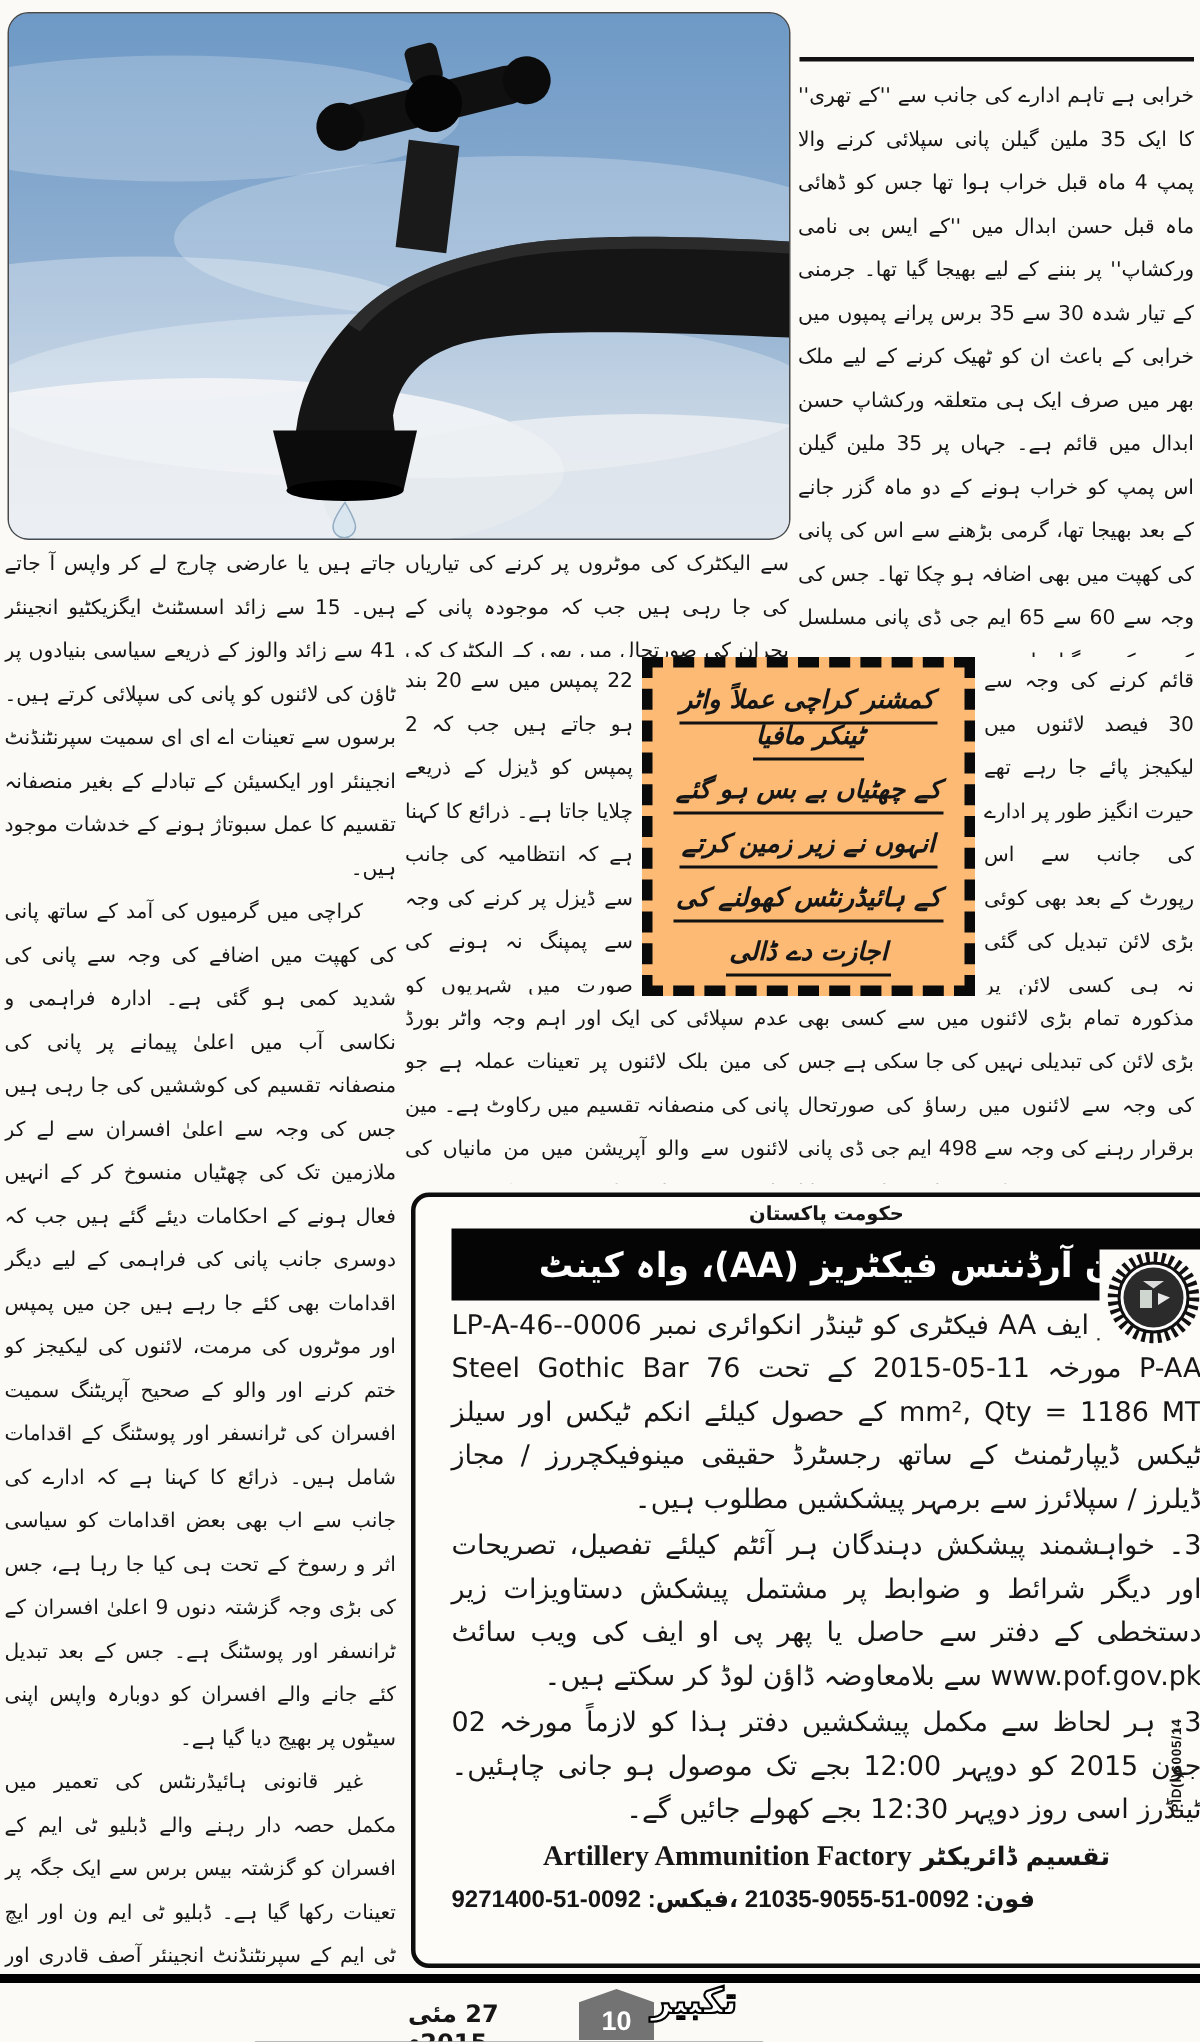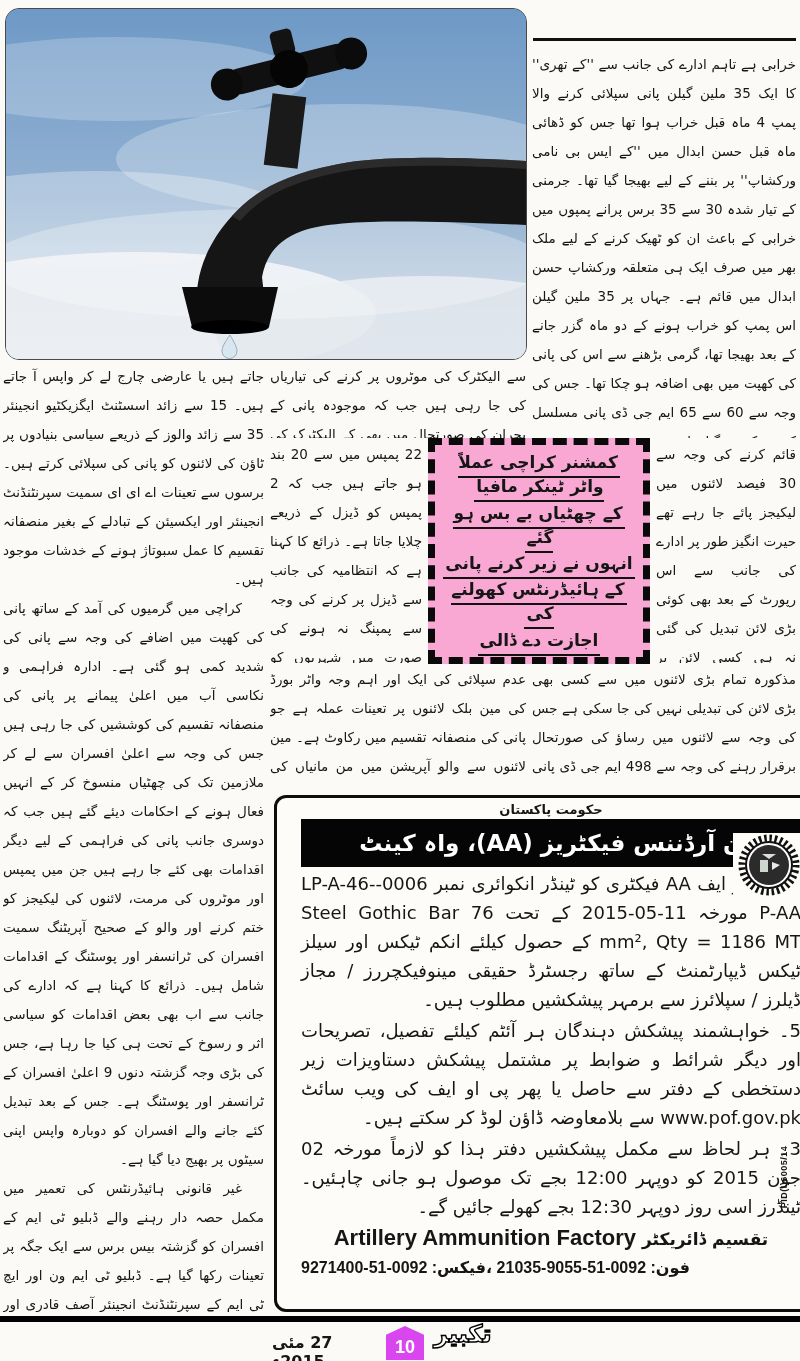--- a/index.html
+++ b/index.html
@@ -19,54 +19,54 @@
 
   .col-right-top{left:532px;top:50px;width:264px;height:388px;}
   .col-right-side{left:656px;top:440px;width:140px;height:223px;}
   .col-right-bottom{left:532px;top:665px;width:264px;height:124px;}
   .col-mid-top{left:270px;top:362px;width:256px;height:76px;}
   .col-mid-side{left:270px;top:440px;width:152px;height:223px;}
   .col-mid-bottom{left:270px;top:665px;width:256px;height:124px;}
   .col-left{left:3px;top:362px;width:261px;height:950px;}
 
   
-  .hbox{position:absolute;left:428px;top:438px;width:222px;height:226px;background:#f9a8d4;
+  .hbox{position:absolute;left:428px;top:438px;width:222px;height:226px;background:#fdba74;
         border:7px dashed #0a0a0a;box-sizing:border-box;padding:4px 6px;
-        display:flex;flex-direction:column;justify-content:space-around;}
+        display:flex;flex-direction:column;justify-content:space-around;font-style:italic;}
   .hbox .hline{direction:rtl;text-align:center;font-weight:bold;font-size:17px;line-height:24px;}
   .hbox .hline span{border-bottom:2px solid #111;padding:0 2px 4px 2px;}
 
   
   .tender{position:absolute;left:274px;top:795px;width:540px;height:517px;box-sizing:border-box;
           border:3px solid #0d0d0d;border-radius:12px;background:#fdfcf9;overflow:hidden;
           padding:3px 10px 0 24px;}
   .t-gov{direction:rtl;text-align:center;font-weight:bold;font-size:13px;line-height:17px;}
   .t-bar{position:relative;background:#050505;color:#fff;height:48px;margin:1px 0 2px 0;
          display:flex;align-items:center;justify-content:center;}
   .t-bar .t-org{direction:rtl;font-weight:bold;font-size:23px;padding-left:72px;white-space:nowrap;}
   .t-logo{position:absolute;right:-4px;top:14px;width:72px;height:64px;background:#fdfcf9;
           display:flex;align-items:center;justify-content:center;z-index:3;}
   .t-title{direction:rtl;text-align:center;font-weight:bold;font-size:56px;line-height:92px;
            letter-spacing:1px;}
   .t-item{direction:rtl;text-align:justify;font-size:18px;line-height:29px;margin:0 0 2px 0;}
   .t-sig{direction:rtl;text-align:center;font-weight:bold;font-size:17px;line-height:30px;}
-  .t-sig .en{font-family:Liberation Sans, sans-serif;font-size:22px;}
+  .t-sig .en{font-family:Liberation Serif, serif;font-size:19px;}
   .t-phone{direction:rtl;text-align:left;font-weight:bold;font-size:16px;line-height:27px;
            font-family:"Liberation Sans","DejaVu Sans",sans-serif;}
 
   .pid{position:absolute;left:779px;top:1222px;width:90px;font-family:"Liberation Sans",sans-serif;
        font-size:9px;font-weight:bold;transform:rotate(-90deg);transform-origin:0 0;
        text-align:center;letter-spacing:.5px;}
 
   
   .f-rule{position:absolute;left:0;top:1316px;width:800px;height:6px;background:#000;}
   .footer{position:absolute;left:0;top:1326px;width:800px;height:35px;}
   .f-date{position:absolute;left:272px;top:7px;width:112px;font-weight:bold;font-size:16px;
           direction:rtl;text-align:left;}
-  .f-badge{position:absolute;left:386px;top:0px;width:38px;height:34px;background:#d946ef;color:#fff;
+  .f-badge{position:absolute;left:386px;top:0px;width:50px;height:34px;background:#737373;color:#fff;
            clip-path:polygon(50% 0,100% 26%,100% 100%,0 100%,0 26%);
            display:flex;align-items:flex-end;justify-content:center;
            font-family:"Liberation Sans",sans-serif;font-weight:bold;font-size:18px;line-height:26px;}
   .f-paper{position:absolute;left:434px;top:-6px;font-size:24px;font-weight:bold;direction:rtl;
            color:#fff;-webkit-text-stroke:1.4px #000;text-shadow:0 0 1px #000;}
 </style>
 </head>
 <body>
 
 <div id="page">
@@ -124,50 +124,50 @@
     <p>سے الیکٹرک کی موٹروں پر کرنے کی تیاریاں کی جا رہی ہیں جب کہ موجودہ پانی کے بحران کی صورتحال میں بھی کے الیکٹرک کی جانب سے لوڈ شیڈنگ کی صورت میں دھانبچی کے</p>
   </div>
   <div class="col col-mid-side urdu">
     <p>22 پمپس میں سے 20 بند ہو جاتے ہیں جب کہ 2 پمپس کو ڈیزل کے ذریعے چلایا جاتا ہے۔ ذرائع کا کہنا ہے کہ انتظامیہ کی جانب سے ڈیزل پر کرنے کی وجہ سے پمپنگ نہ ہونے کی صورت میں شہریوں کو مزید پانی کی کمی کا سامنا کرنا پڑے گا۔ کراچی کے شہریوں کو پانی کی</p>
   </div>
   <div class="col col-mid-bottom urdu">
     <p>عدم سپلائی کی ایک اور اہم وجہ واٹر بورڈ کی مین بلک لائنوں پر تعینات عملہ ہے جو پانی کی منصفانہ تقسیم میں رکاوٹ ہے۔ مین لائنوں سے والو آپریشن میں من مانیاں کی جاتی ہیں، سیاسی اثر و رسوخ کی وجہ سے یہ لوگ 20، بیس برس سے ایک ہی جگہ پر تعینات ہیں جن کے تبادلے ہونے کی صورت میں یہ چھٹی چلے</p>
   </div>
 
   <div class="col col-left urdu">
-    <p>جاتے ہیں یا عارضی چارج لے کر واپس آ جاتے ہیں۔ 15 سے زائد اسسٹنٹ ایگزیکٹیو انجینئر 35 سے زائد والوز کے ذریعے سیاسی بنیادوں پر ٹاؤن کی لائنوں کو پانی کی سپلائی کرتے ہیں۔ برسوں سے تعینات اے ای ای سمیت سپرنٹنڈنٹ انجینئر اور ایکسیئن کے تبادلے کے بغیر منصفانہ تقسیم کا عمل سبوتاژ ہونے کے خدشات موجود ہیں۔</p>
+    <p>جاتے ہیں یا عارضی چارج لے کر واپس آ جاتے ہیں۔ 15 سے زائد اسسٹنٹ ایگزیکٹیو انجینئر 41 سے زائد والوز کے ذریعے سیاسی بنیادوں پر ٹاؤن کی لائنوں کو پانی کی سپلائی کرتے ہیں۔ برسوں سے تعینات اے ای ای سمیت سپرنٹنڈنٹ انجینئر اور ایکسیئن کے تبادلے کے بغیر منصفانہ تقسیم کا عمل سبوتاژ ہونے کے خدشات موجود ہیں۔</p>
     <p>کراچی میں گرمیوں کی آمد کے ساتھ پانی کی کھپت میں اضافے کی وجہ سے پانی کی شدید کمی ہو گئی ہے۔ ادارہ فراہمی و نکاسی آب میں اعلیٰ پیمانے پر پانی کی منصفانہ تقسیم کی کوششیں کی جا رہی ہیں جس کی وجہ سے اعلیٰ افسران سے لے کر ملازمین تک کی چھٹیاں منسوخ کر کے انہیں فعال ہونے کے احکامات دیئے گئے ہیں جب کہ دوسری جانب پانی کی فراہمی کے لیے دیگر اقدامات بھی کئے جا رہے ہیں جن میں پمپس اور موٹروں کی مرمت، لائنوں کی لیکیجز کو ختم کرنے اور والو کے صحیح آپریٹنگ سمیت افسران کی ٹرانسفر اور پوسٹنگ کے اقدامات شامل ہیں۔ ذرائع کا کہنا ہے کہ ادارے کی جانب سے اب بھی بعض اقدامات کو سیاسی اثر و رسوخ کے تحت ہی کیا جا رہا ہے، جس کی بڑی وجہ گزشتہ دنوں 9 اعلیٰ افسران کے ٹرانسفر اور پوسٹنگ ہے۔ جس کے بعد تبدیل کئے جانے والے افسران کو دوبارہ واپس اپنی سیٹوں پر بھیج دیا گیا ہے۔</p>
     <p>غیر قانونی ہائیڈرنٹس کی تعمیر میں مکمل حصہ دار رہنے والے ڈبلیو ٹی ایم کے افسران کو گزشتہ بیس برس سے ایک جگہ پر تعینات رکھا گیا ہے۔ ڈبلیو ٹی ایم ون اور ایچ ٹی ایم کے سپرنٹنڈنٹ انجینئر آصف قادری اور ڈبلیو ٹی ایم ٹو اور کے ڈی سی ٹو کے سپرنٹنڈنٹ انجینئر محمد ریاض ہیں جو برسوں سے انہی لائنوں پر تعینات ہیں۔ ادارے کے ہی ایک اہم افسر کے مطابق ڈبلیو ٹی ایم ون کی مین 24 انچ قطر لائن سے 84 انچ قطر لائنوں سے گلشن اقبال، جمشید ٹاؤن، کلفٹن، کیماڑی، لیاقت آباد اور سائٹ کے ایریا کو پانی کی فراہمی کی جاتی ہے۔ شہر میں زیادہ تر ہائیڈرنٹس کے لیے غیر قانونی کنکشن ڈبلیو ٹی ایم کی ہی لائنوں سے لیے جاتے ہیں جس کے لیے متعلقہ لائن کا عملہ شامل ہوتا ہے۔ ڈبلیو ٹی ایم ون کے ایکسیئن سلیم اختر ہیں جو گزشتہ کئی برس سے ڈبلیو ٹی ایم کی ہی لائن پر تعینات ہیں۔ جب کہ اسسٹنٹ ایگزیکٹیو انجینئر ندیم احمد گلشن اور جمشید ٹاؤن، اے ای ای محمد جنید کلفٹن اور کیماڑی، اے ای ای گل ریز احمد خان لیاری اور لیاقت آباد سمیت سائیٹ کی بلک لائنوں پر تعینات ہیں۔ ڈبلیو ٹی ایم ٹو کے ایکسیئن عبدالمنان خان ہیں وہ بھی گزشتہ کئی برس سے اسی لائن پر موجود ہیں۔ ڈبلیو ٹی ایم ٹو کی 24 انچ سے 84 انچ قطر کی</p>
   </div>
 
   <div class="hbox">
     <div class="hline"><span>کمشنر کراچی عملاً واٹر ٹینکر مافیا</span></div>
     <div class="hline"><span>کے چھٹیاں بے بس ہو گئے</span></div>
-    <div class="hline"><span>انہوں نے زیر کرنے پانی</span></div>
+    <div class="hline"><span>انہوں نے زیر زمین کرتے</span></div>
     <div class="hline"><span>کے ہائیڈرنٹس کھولنے کی</span></div>
     <div class="hline"><span>اجازت دے ڈالی</span></div>
   </div>
 
   <div class="tender">
     <div class="t-gov">حکومت پاکستان</div>
     <div class="t-bar">
       <span class="t-org">پاکستان آرڈننس فیکٹریز (AA)، واہ کینٹ</span>
       <span class="t-logo">
         <svg width="62" height="62" viewBox="0 0 62 62">
           <circle cx="31" cy="31" r="27" fill="none" stroke="#111" stroke-width="7" stroke-dasharray="2.5 2.8"></circle>
           <circle cx="31" cy="31" r="23" fill="#ffffff" stroke="#111" stroke-width="2"></circle>
           <circle cx="31" cy="31" r="20" fill="#2b2b2b"></circle>
           <path d="M22 26 h8 v12 h-8 z" fill="#cfd6cf"></path>
           <path d="M34 28 l8 3 -8 5 z" fill="#e8e8e8"></path>
           <path d="M24 20 h14 l-7 5 z" fill="#dddddd"></path>
         </svg>
       </span>
     </div>
     <div class="t-item">1۔ پی او ایف AA فیکٹری کو ٹینڈر انکوائری نمبر 0006-LP-A-46-P-AA مورخہ 11-05-2015 کے تحت Steel Gothic Bar 76 mm², Qty = 1186 MT کے حصول کیلئے انکم ٹیکس اور سیلز ٹیکس ڈیپارٹمنٹ کے ساتھ رجسٹرڈ حقیقی مینوفیکچررز / مجاز ڈیلرز / سپلائرز سے برمہر پیشکشیں مطلوب ہیں۔</div>
-    <div class="t-item">5۔ خواہشمند پیشکش دہندگان ہر آئٹم کیلئے تفصیل، تصریحات اور دیگر شرائط و ضوابط پر مشتمل پیشکش دستاویزات زیر دستخطی کے دفتر سے حاصل یا پھر پی او ایف کی ویب سائٹ www.pof.gov.pk سے بلامعاوضہ ڈاؤن لوڈ کر سکتے ہیں۔</div>
+    <div class="t-item">3۔ خواہشمند پیشکش دہندگان ہر آئٹم کیلئے تفصیل، تصریحات اور دیگر شرائط و ضوابط پر مشتمل پیشکش دستاویزات زیر دستخطی کے دفتر سے حاصل یا پھر پی او ایف کی ویب سائٹ www.pof.gov.pk سے بلامعاوضہ ڈاؤن لوڈ کر سکتے ہیں۔</div>
     <div class="t-item">3۔ ہر لحاظ سے مکمل پیشکشیں دفتر ہذا کو لازماً مورخہ 02 جون 2015 کو دوپہر 12:00 بجے تک موصول ہو جانی چاہئیں۔ ٹینڈرز اسی روز دوپہر 12:30 بجے کھولے جائیں گے۔</div>
     <div class="t-sig">
       <span>تقسیم ڈائریکٹر</span>
       <span class="en">Artillery Ammunition Factory</span>
     </div>
     <div class="t-phone">فون: 0092-51-9055-21035 ،فیکس: 0092-51-9271400</div>
 
   </div>
 
   <div class="pid">PID(I)6005/14</div>

